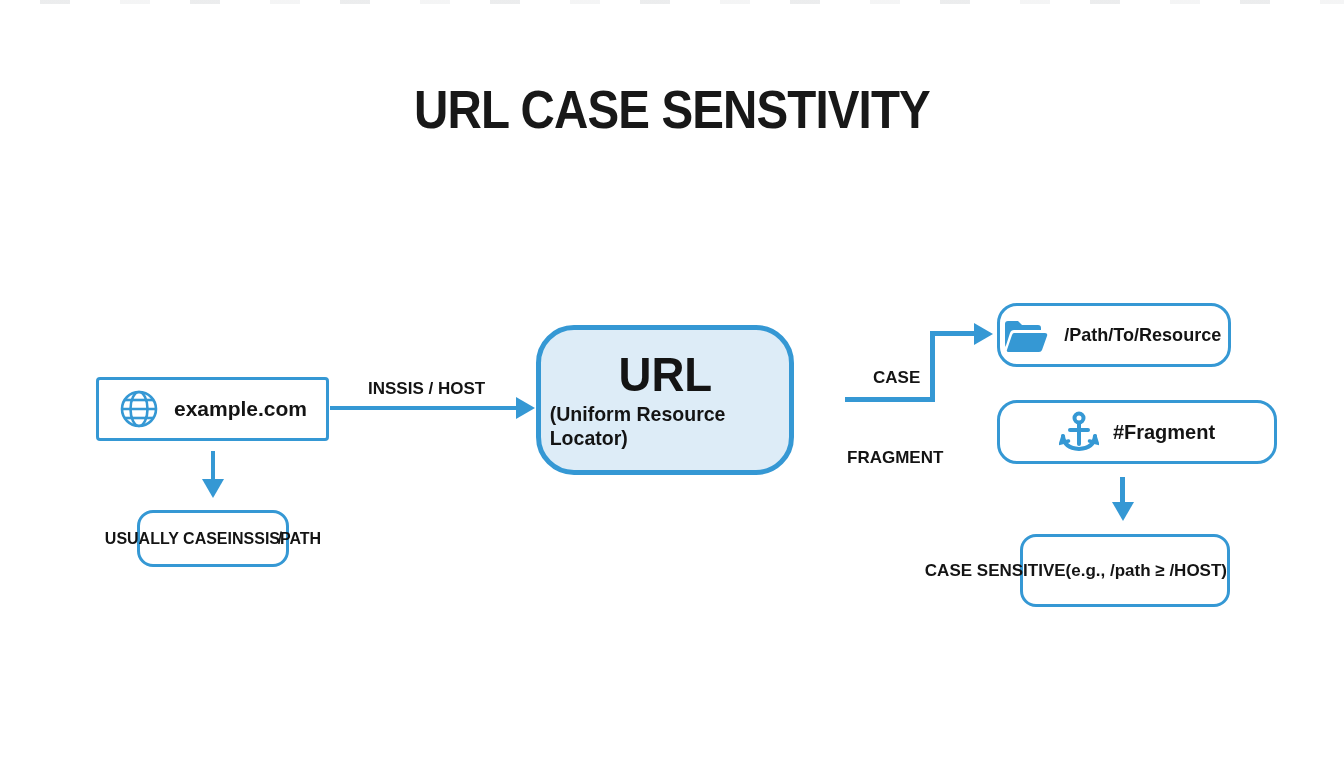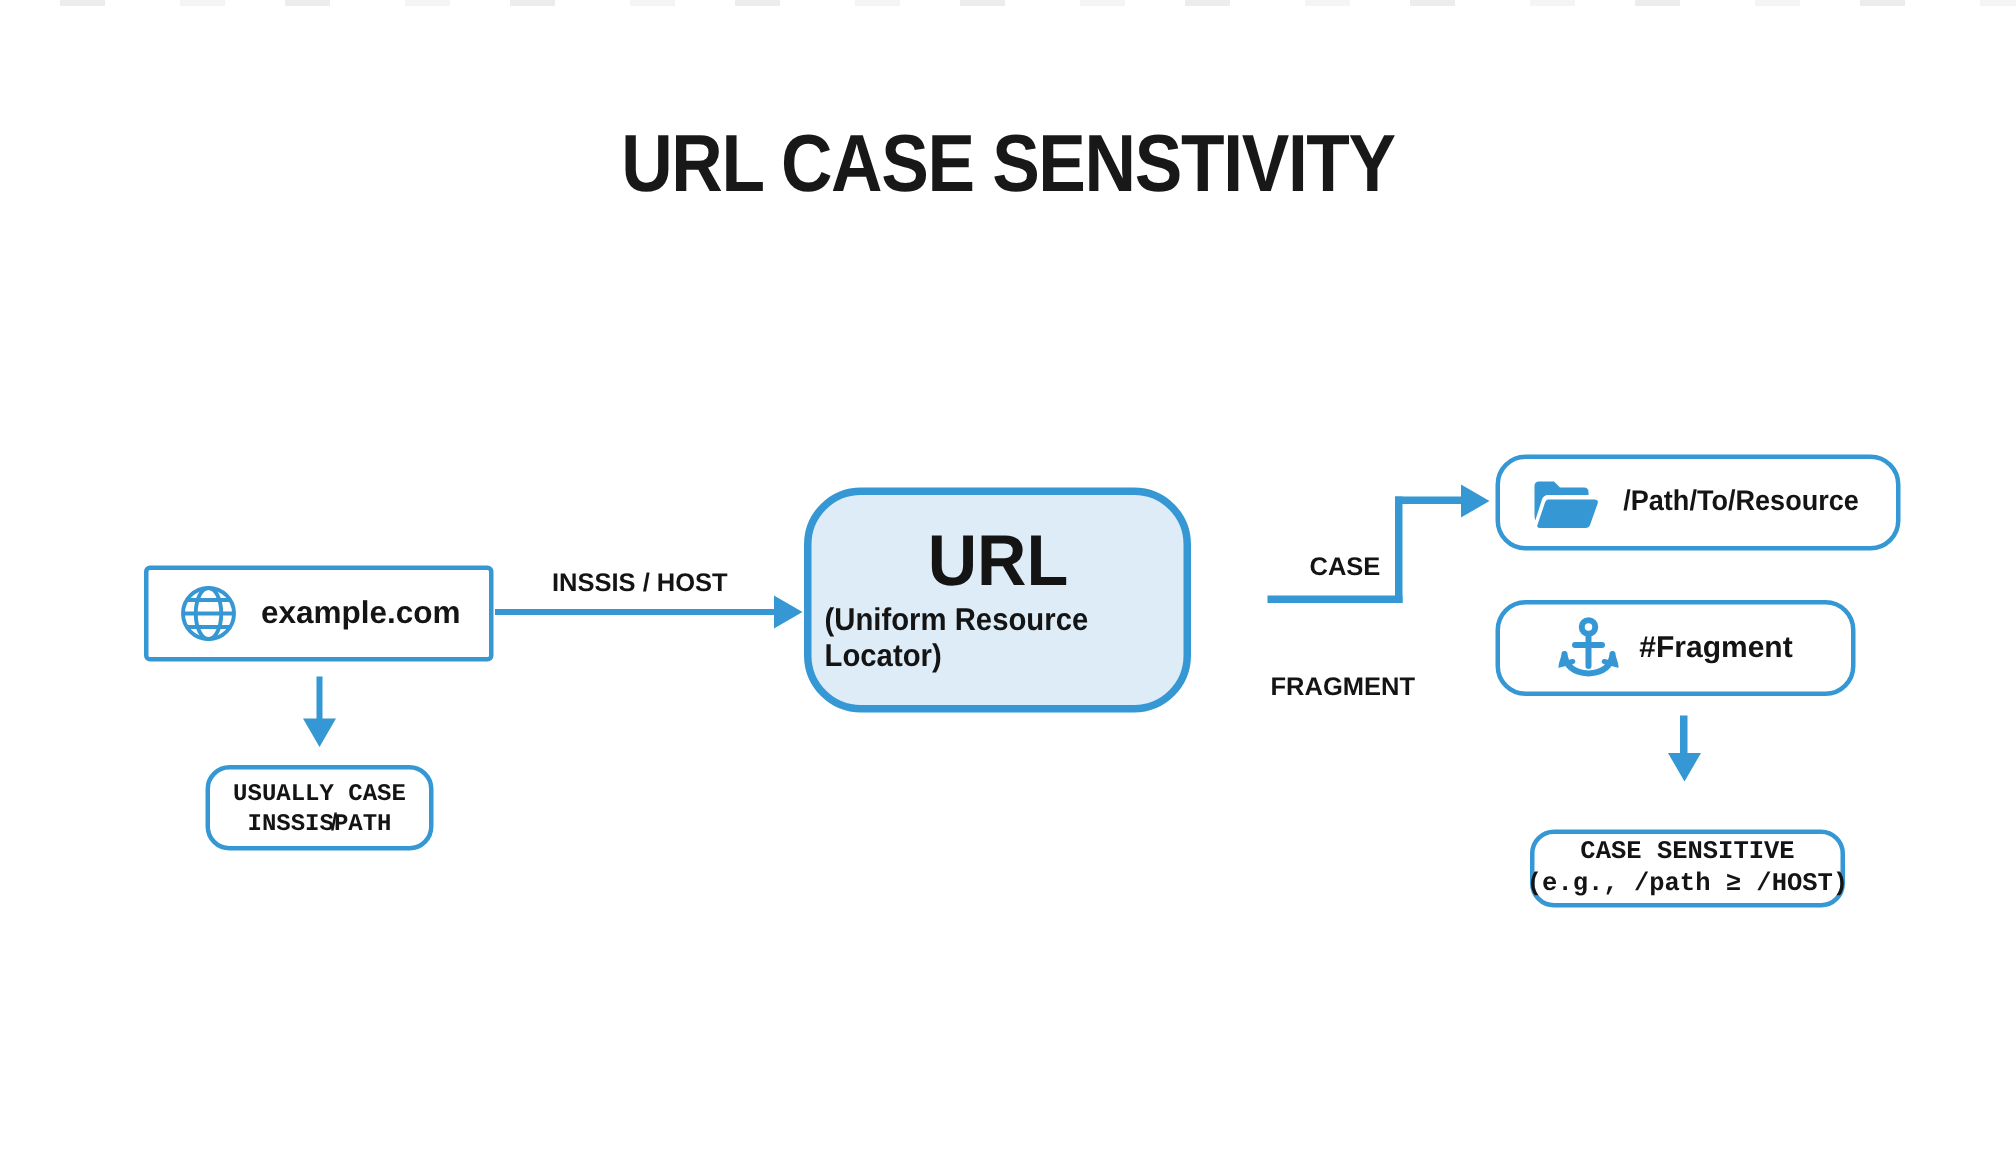--- a/index.html
+++ b/index.html
@@ -57,38 +57,37 @@
     left:536px; top:325px; width:258px; height:150px;
     border:5px solid var(--accent);
     border-radius:38px;
     background:var(--url-fill);
     flex-direction:column;
     gap:2px;
   }
   .url-box .big { font-size:48px; font-weight:700; line-height:1.05; transform:scaleX(.95); }
   .url-box .sub { font-size:21px; font-weight:700; transform:scaleX(.93); }
 
-  .folder-box { left:997px; top:303px; width:270px; height:64px; border-radius:20px; gap:12px; }
+  .folder-box { left:997px; top:303px; width:234px; height:64px; border-radius:20px; gap:12px; }
   .folder-box .txt { font-size:19px; transform:scaleX(.95); }
-  .fragment-box { left:997px; top:400px; width:240px; height:64px; border-radius:20px; gap:14px; }
+  .fragment-box { left:997px; top:400px; width:280px; height:64px; border-radius:20px; gap:14px; }
   .fragment-box .txt { font-size:20px; }
 
   .note-box {
     border:3px solid var(--accent);
     border-radius:16px;
     background:#fff;
-    display:flex; flex-direction:column;
+    display:flex; flex-direction:row;
     align-items:center; justify-content:center;
     text-align:center;
-    font-family:Liberation Mono, monospace;
   }
   .note-box .l { font-weight:700; font-size:17px; line-height:1.25; white-space:nowrap; }
   .usually-box { left:137px; top:510px; width:152px; height:57px; }
   .usually-box .l { font-size:16px; }
-  .case-box { left:1020px; top:553px; width:210px; height:52px; }
+  .case-box { left:1020px; top:534px; width:210px; height:73px;justify-content:flex-end; }
 
   
   .seg { background:var(--accent); position:absolute; }
   .arrow-right {
     position:absolute; width:0; height:0;
     border-top:11px solid transparent;
     border-bottom:11px solid transparent;
     border-left:19px solid var(--accent);
   }
   .arrow-down {

